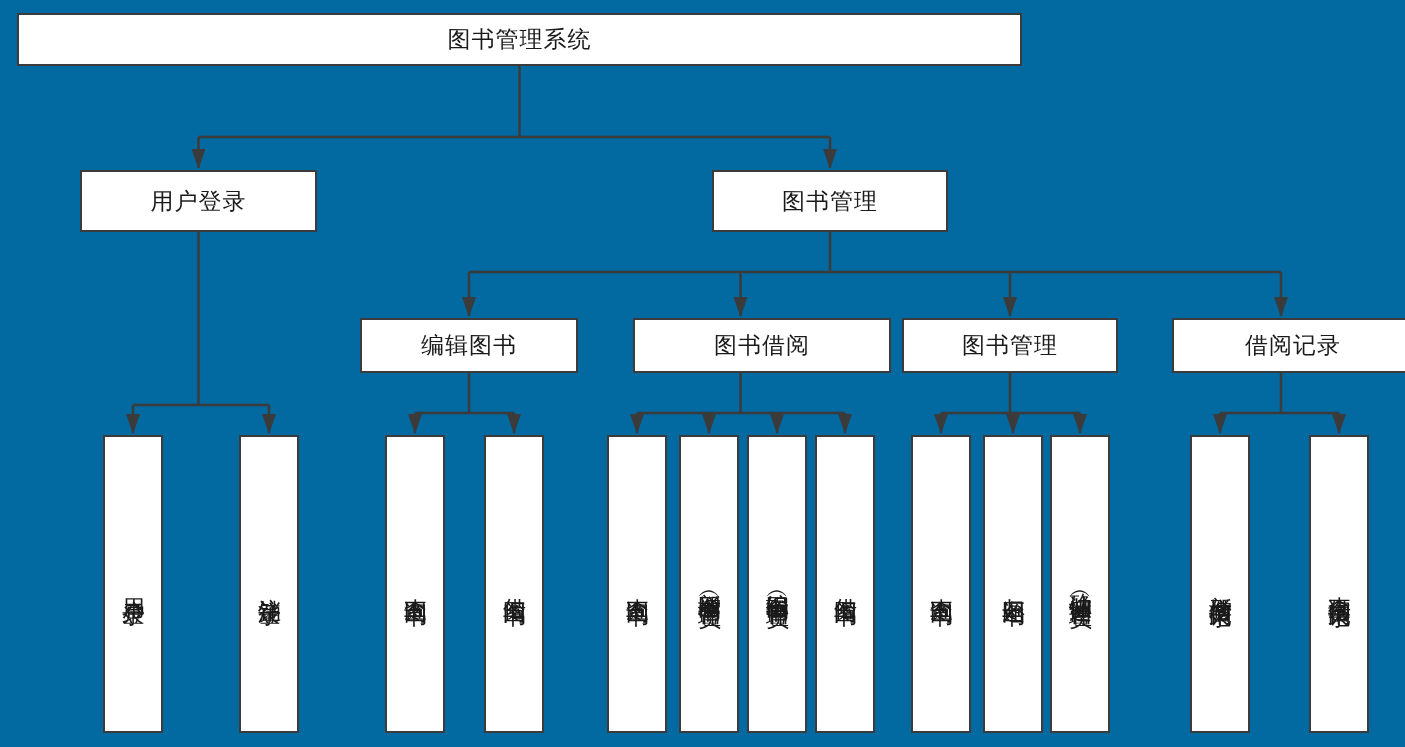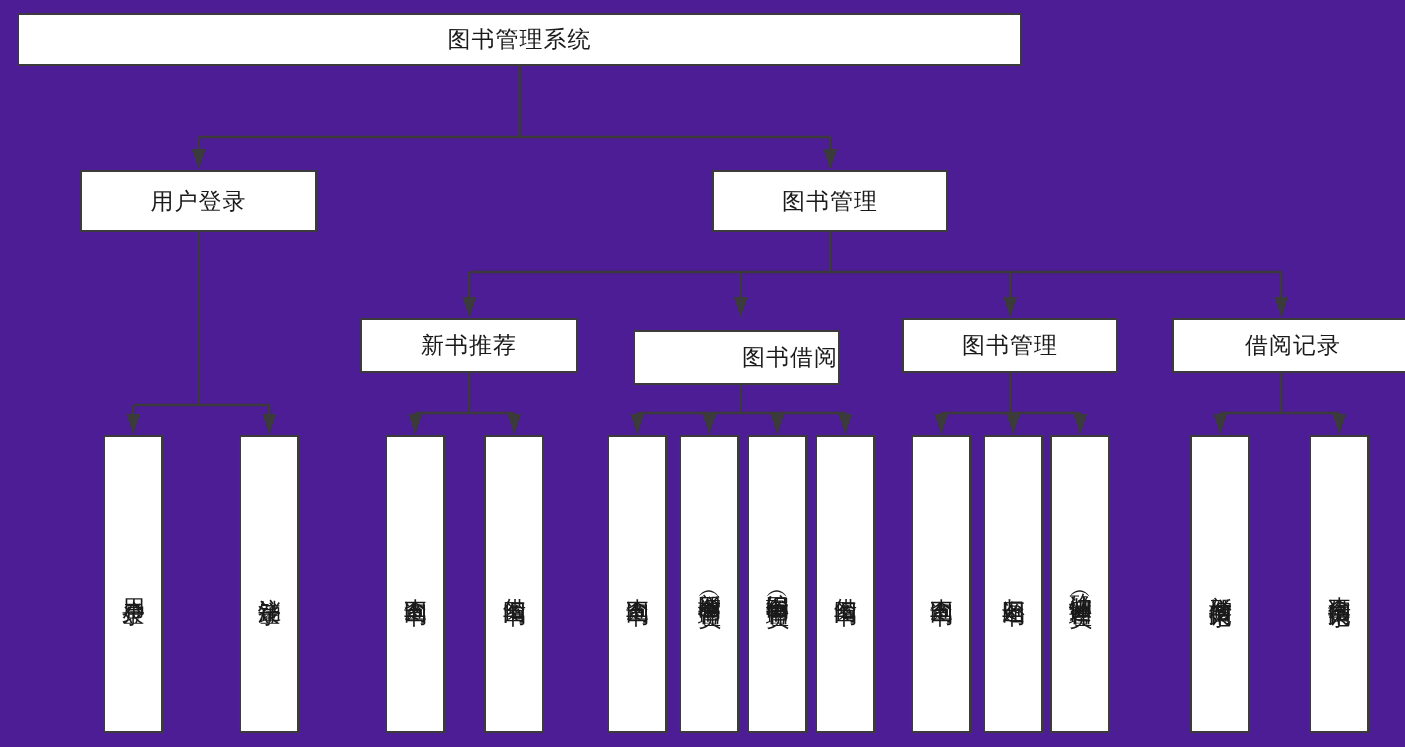--- a/index.html
+++ b/index.html
@@ -8,21 +8,21 @@
     padding: 0;
     background: #ffffff;
   }
   body {
     font-family: "DejaVu Sans", "Liberation Sans", sans-serif;
   }
   #canvas {
     position: relative;
     width: 1405px;
     height: 747px;
-    background: #4c1d95;
+    background: #0369a1;
     overflow: hidden;
   }
   #edges {
     position: absolute;
     left: 0;
     top: 0;
     width: 1405px;
     height: 747px;
     pointer-events: none;
   }
@@ -128,23 +128,23 @@
   </div>
 
   <div class="node horiz" id="node-user-login" style="left: 80px; top: 170px; width: 237px; height: 62px;">
     <span>用户登录</span>
   </div>
   <div class="node horiz" id="node-book-manage" style="left: 712px; top: 170px; width: 236px; height: 62px;">
     <span>图书管理</span>
   </div>
 
   <div class="node horiz" id="node-new-book-rec" style="left: 360px; top: 318px; width: 218px; height: 55px;">
-    <span>新书推荐</span>
+    <span>编辑图书</span>
   </div>
-  <div class="node horiz" id="node-book-borrow" style="left: 633px; top: 330px; width: 207px; height: 55px; justify-content: flex-end;">
+  <div class="node horiz" id="node-book-borrow" style="left: 633px; top: 318px; width: 258px; height: 55px;">
     <span>图书借阅</span>
   </div>
   <div class="node horiz" id="node-current-borrow" style="left: 902px; top: 318px; width: 216px; height: 55px;">
     <span>图书管理</span>
   </div>
   <div class="node horiz" id="node-borrow-record" style="left: 1172px; top: 318px; width: 242px; height: 55px;">
     <span>借阅记录</span>
   </div>
 
   <div id="leaf-host">

